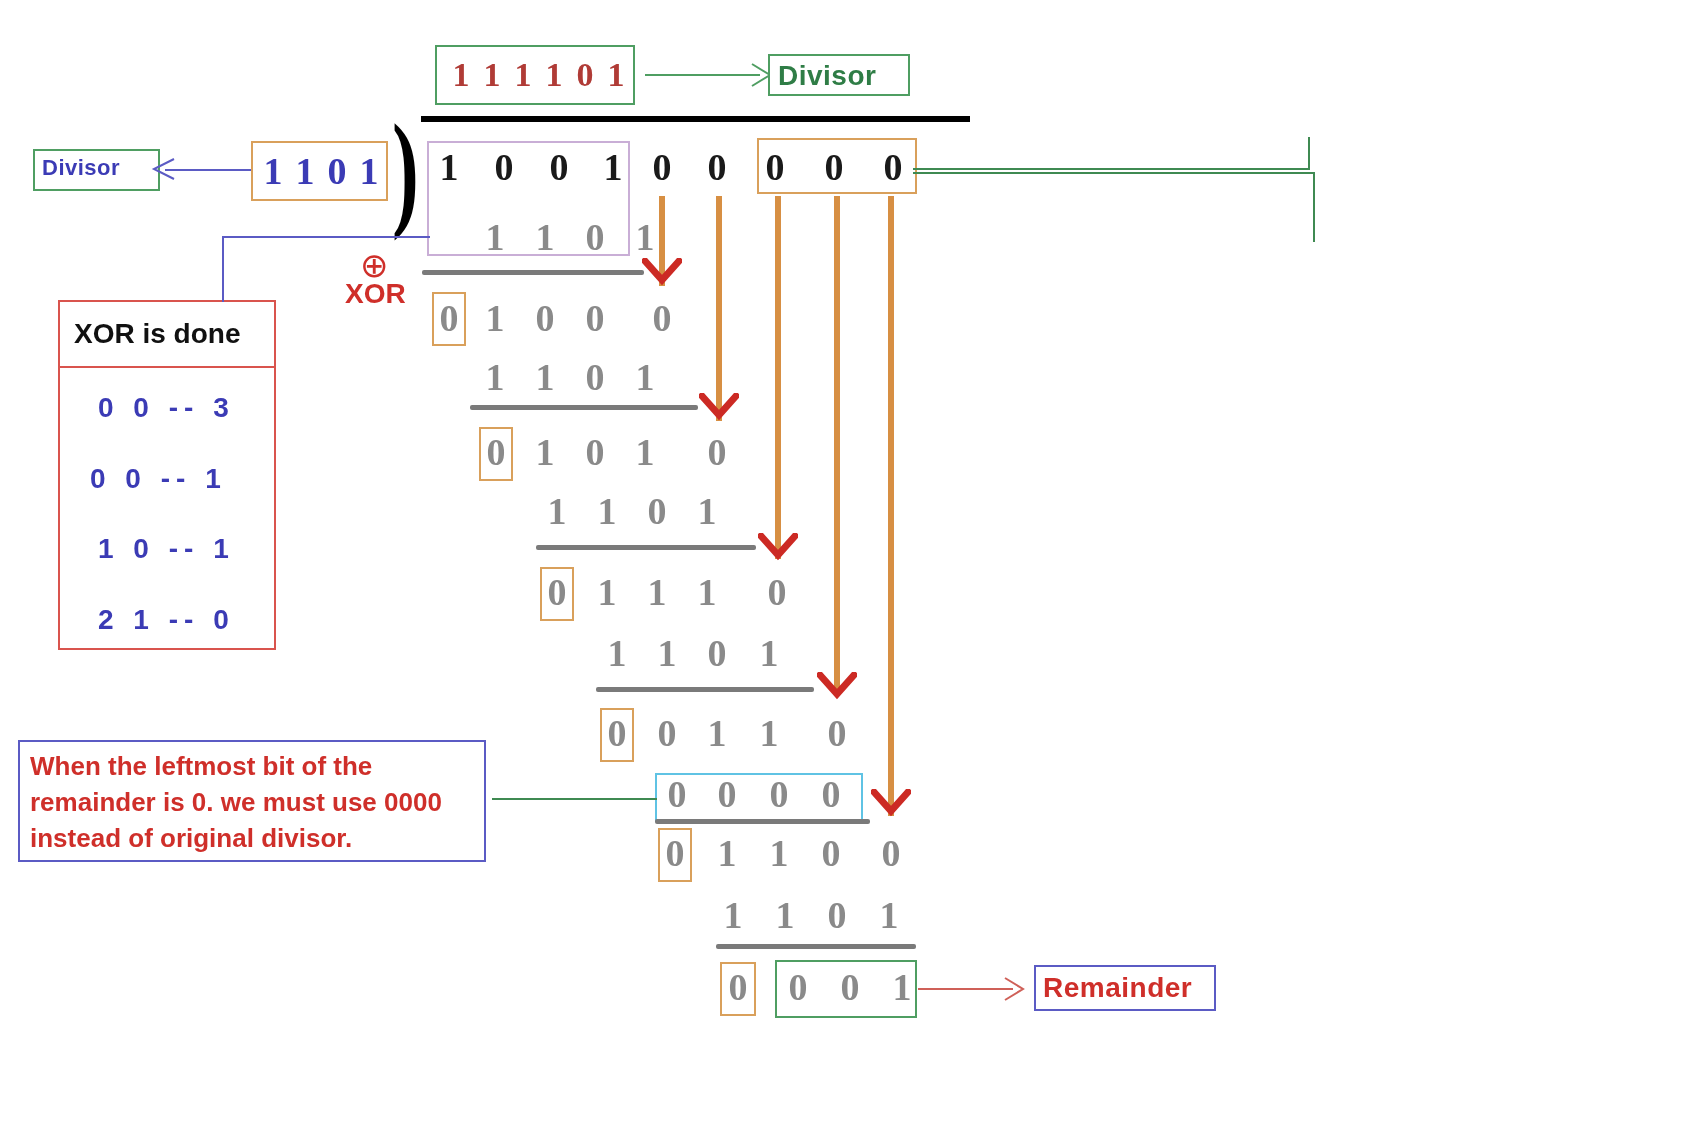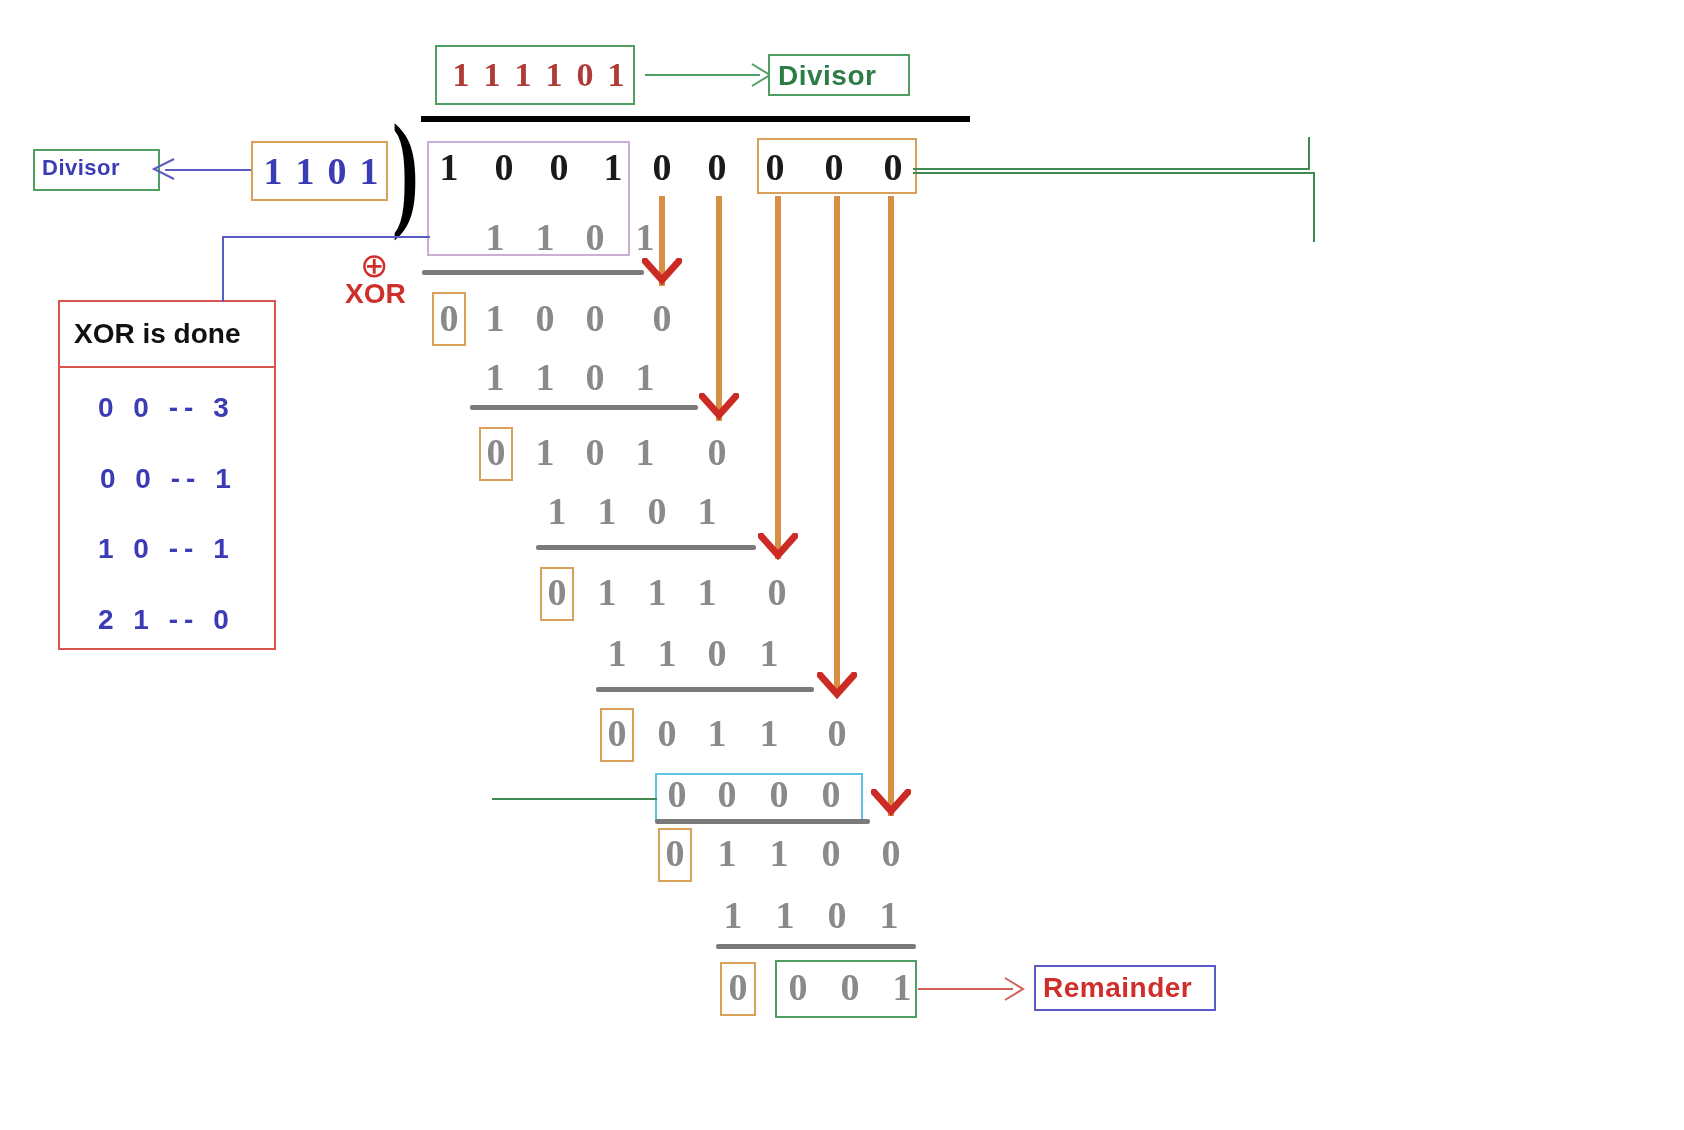--- a/index.html
+++ b/index.html
@@ -217,28 +217,29 @@
 
   <div class="vline" style="left:888px;top:196px;height:620px;"></div>
   <svg class="chev" style="left:871px;top:789px;">
     <path d="M3,3 L20,22 L37,3" stroke="#cc2a24" stroke-width="7" fill="none" stroke-linecap="round"></path>
   </svg>
 
   <div class="box bx-red" style="left:58px;top:300px;width:218px;height:350px;"></div>
   <div class="box bx-red" style="left:58px;top:300px;width:218px;height:68px;border-bottom:2px solid #d9544d;"></div>
   <div class="xor-title abs" style="left:74px;top:318px;">XOR is done</div>
   <div class="xor-row" style="left:98px;top:392px;">0  0 -- 3</div>
-  <div class="xor-row" style="left:100px;top:463px;">0  0 -- 1</div>
+  <div class="xor-row" style="left:90px;top:463px;">0  0 -- 1</div>
   <div class="xor-row" style="left:98px;top:533px;">1  0 -- 1</div>
   <div class="xor-row" style="left:98px;top:604px;">2  1 -- 0</div>
 
   <div class="vstroke" style="left:222px;top:236px;height:66px;background:#5b5bc4;"></div>
   <div class="hline" style="left:222px;top:236px;width:208px;background:#5b5bc4;"></div>
 
   <div class="vstroke" style="left:1308px;top:137px;height:32px;background:#3f8a52;"></div>
   <div class="hline" style="left:913px;top:168px;width:397px;background:#3f8a52;"></div>
 
   <div class="vstroke" style="left:1313px;top:172px;height:70px;background:#3f8a52;"></div>
   <div class="hline" style="left:913px;top:172px;width:402px;background:#3f8a52;"></div>
 
+  <div class="note" style="left:18px;top:740px;width:468px;height:122px;">When the leftmost bit of the remainder is 0. we must use 0000 instead of original divisor.</div>
   <div class="hline" style="left:492px;top:798px;width:165px;background:#3f8a52;"></div>
 
 </div>
 
 </body></html>

